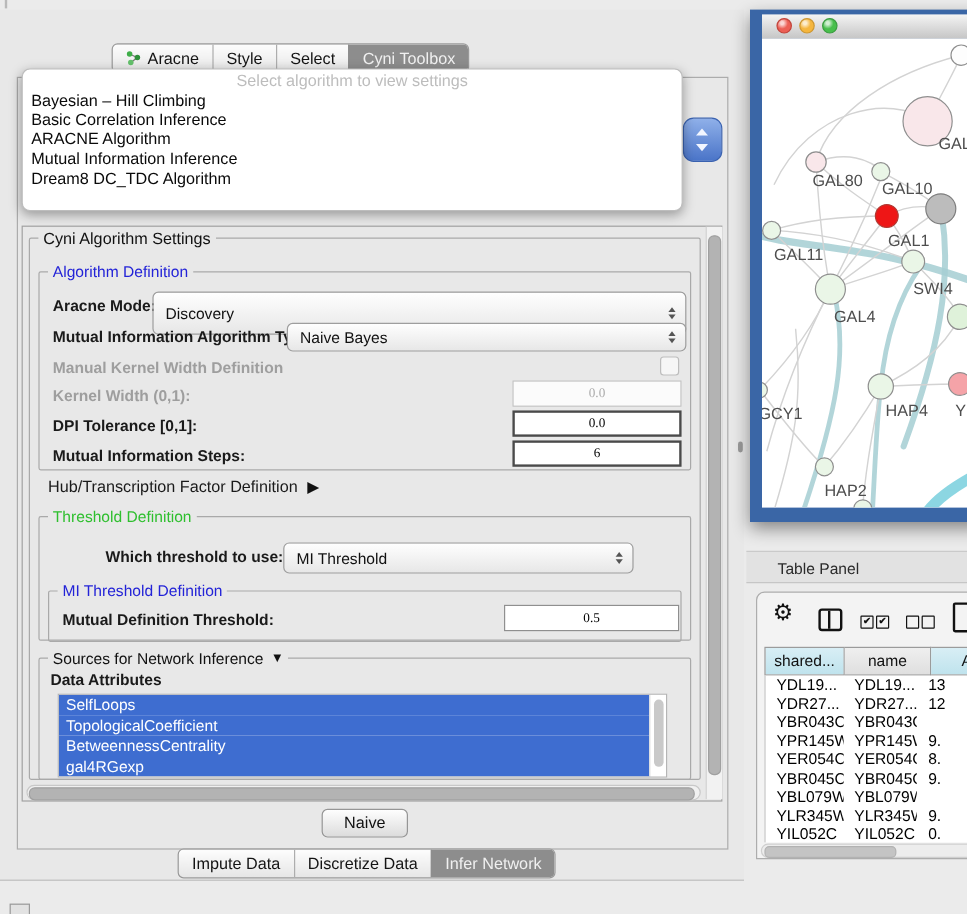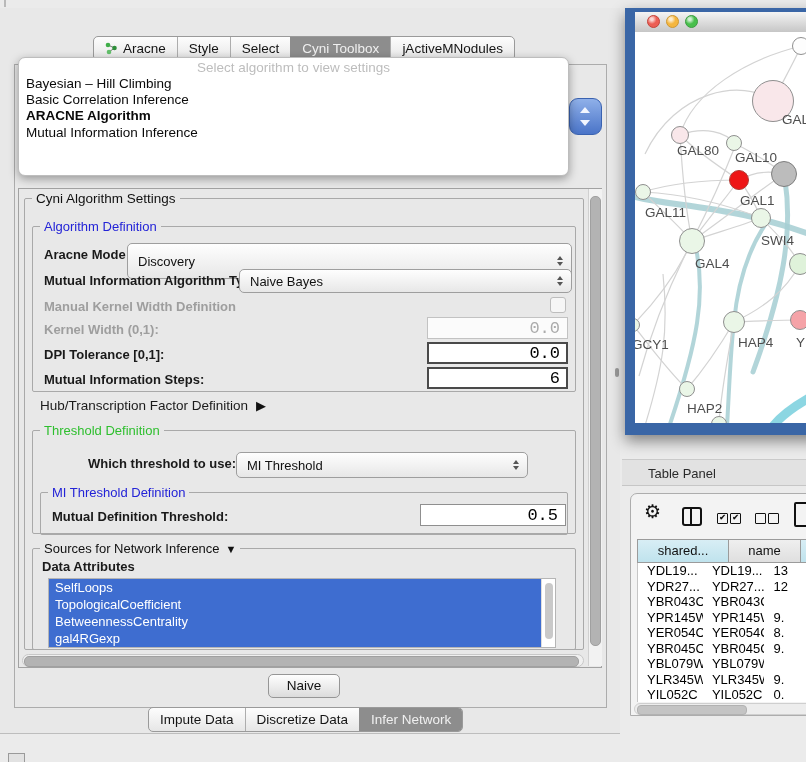--- a/index.html
+++ b/index.html
@@ -22,21 +22,21 @@
   #btabbar{left:148px;top:707px}
   .seg{display:flex;align-items:center;padding:0 11px;font-size:13.5px;border-left:1px solid #ADADAD;gap:5px;color:#141414;white-space:nowrap;cursor:default}
   .seg:first-child{border-left:none}
   .seg.sel{background:var(--selected-tab-bg,#8D8D8D);color:#F0F0F0;border-left-color:#8D8D8D}
   .net-ico{display:inline-flex;width:13px;height:13px}
 
   
   #dropdown{position:absolute;left:18px;top:57px;width:551px;height:119px;background:#FFF;border:1px solid #BDBDBD;border-radius:7px;box-shadow:0 3px 10px rgba(0,0,0,.35);z-index:30;padding-top:2px;box-sizing:border-box;overflow:hidden}
   .dd-ph{text-align:center;color:#BDBDBD;font-size:13.5px;line-height:16px}
   .dd-item{font-size:13.5px;line-height:16.2px;padding-left:7px;color:#0A0A0A;white-space:nowrap}
-  .dd-item.bold{font-weight:bold}
+  .dd-item.bold{font-weight:normal}
 
   
   .combo-focus{position:absolute;left:569px;top:98px;width:31px;height:35px;border-radius:9px;background:linear-gradient(#8FB0E9,#4A74C8);border:1px solid #3A62B0;z-index:5}
   .combo-focus .up,.combo-focus .dn{position:absolute;left:10px;width:0;height:0;border-left:5px solid transparent;border-right:5px solid transparent}
   .combo-focus .up{top:8px;border-bottom:6px solid #F2F6FF}
   .combo-focus .dn{bottom:8px;border-top:6px solid #F2F6FF}
 
   
   .bg-combo{position:absolute;left:28px;top:170px;width:542px;height:24px;border:1px solid #ABABAB;border-radius:6px;background:linear-gradient(#F4F4F4,#E2E2E2);font-size:13.5px;color:#9C9C9C;line-height:26px;padding-left:10px;box-sizing:border-box;z-index:1;white-space:nowrap;overflow:hidden}
 
@@ -67,21 +67,21 @@
   
   .combo{position:absolute;border:1px solid #9E9E9E;border-radius:5px;background:linear-gradient(#FEFEFE,#E7E7E7);font-size:13px;display:flex;align-items:center;padding-left:10px;box-sizing:border-box}
   .stepper{position:absolute;right:8px;top:50%;transform:translateY(-50%);display:flex;flex-direction:column;gap:2px}
   .stepper .u{width:0;height:0;border-left:3.5px solid transparent;border-right:3.5px solid transparent;border-bottom:4.5px solid #555}
   .stepper .d{width:0;height:0;border-left:3.5px solid transparent;border-right:3.5px solid transparent;border-top:4.5px solid #555}
   #combo-aracne{left:127px;top:243px;width:445px;height:36px}
   #combo-mitype{left:239px;top:269px;width:333px;height:24px}
   #combo-which{left:236px;top:452px;width:292px;height:26px}
 
   
-  .field{position:absolute;text-align:right;padding:0 7px;font-family:Liberation Mono, monospace;font-size:17px;border:1px solid #8F8F8F;background:#FFF;box-sizing:border-box;color:#000}
+  .field{position:absolute;text-align:center;padding:0 7px;font-family:Liberation Serif, serif;font-size:11px;border:1px solid #8F8F8F;background:#FFF;box-sizing:border-box;color:#000}
   .field.strong{border:2px solid #4A4A4A;padding:0 6px}
   .field.dis{border:1px solid #C2C2C2;color:#ABABAB;background:#FBFBFB}
   #f-kernel{left:427px;top:317px;width:141px;height:22px}
   #f-dpi{left:427px;top:342px;width:141px;height:22px}
   #f-steps{left:427px;top:367px;width:141px;height:22px}
   #f-mithr{left:420px;top:504px;width:146px;height:22px}
   .cb{position:absolute;left:550px;top:297px;width:14px;height:14px;border:1px solid #BDBDBD;border-radius:3px;background:#F6F6F6}
 
   
   #attrlist{position:absolute;left:48px;top:578px;width:508px;height:70px;background:#FFF;border:1px solid #B5B5B5;box-sizing:border-box;overflow:hidden}
@@ -149,23 +149,20 @@
       </div>
       <div class="seg">
         <span>Style</span>
       </div>
       <div class="seg">
         <span>Select</span>
       </div>
       <div class="seg sel">
         <span>Cyni Toolbox</span>
       </div>
-      <div class="seg">
-        <span>jActiveMNodules</span>
-      </div>
     </div>
 
   <div class="spane"></div>
   <div class="vsb"></div>
   <div class="vsb-thumb"></div>
   <div class="hsb"></div>
   <div class="hsb-thumb"></div>
 
   <div id="grp-cyni" class="grp"></div>
   <div class="grp-label" style="left:32px;top:191px;font-size:13.5px">Cyni Algorithm Settings</div>
@@ -262,20 +259,21 @@
   <div class="combo-focus">
       <span class="up"></span>
       <span class="dn"></span>
     </div>
   <div id="dropdown">
     <div class="dd-ph">Select algorithm to view settings</div>
   <div class="dd-item">Bayesian – Hill Climbing</div>
       <div class="dd-item">Basic Correlation Inference</div>
       <div class="dd-item bold">ARACNE Algorithm</div>
       <div class="dd-item">Mutual Information Inference</div>
+      <div class="dd-item">Dream8 DC_TDC Algorithm</div>
     </div>
 
   <div class="divider-grip"></div>
   <div class="blsq"></div>
 
   <div id="netwin">
     <div id="net-titlebar">
       <div class="tl r"></div>
       <div class="tl y"></div>
       <div class="tl g"></div>
@@ -347,21 +345,21 @@
   </div>
   <div id="tp">
     <div class="gear">⚙</div>
     <div class="colicon"></div>
     <div class="cbx" style="left:86px;top:19px">✔</div>
     <div class="cbx" style="left:99px;top:19px">✔</div>
     <div class="cbx" style="left:124px;top:19px"></div>
     <div class="cbx" style="left:137px;top:19px"></div>
     <div class="docicon"></div>
     <div id="thead">
-        <div class="th th-sel" style="width: 92px;">shared...</div>
+        <div class="th th-sel" style="width: 67px;">shared...</div>
         <div class="th" style="width: 72px;">name</div>
         <div class="th th-sel" style="width: 60px;">A</div>
       </div>
     <div id="tbody">
         <div class="tr">
           <div class="td" style="width: 76px;">YDL19...</div>
           <div class="td" style="width: 72px;">YDL19...</div>
           <div class="td" style="width: 60px;">13</div>
         </div>
         <div class="tr">

